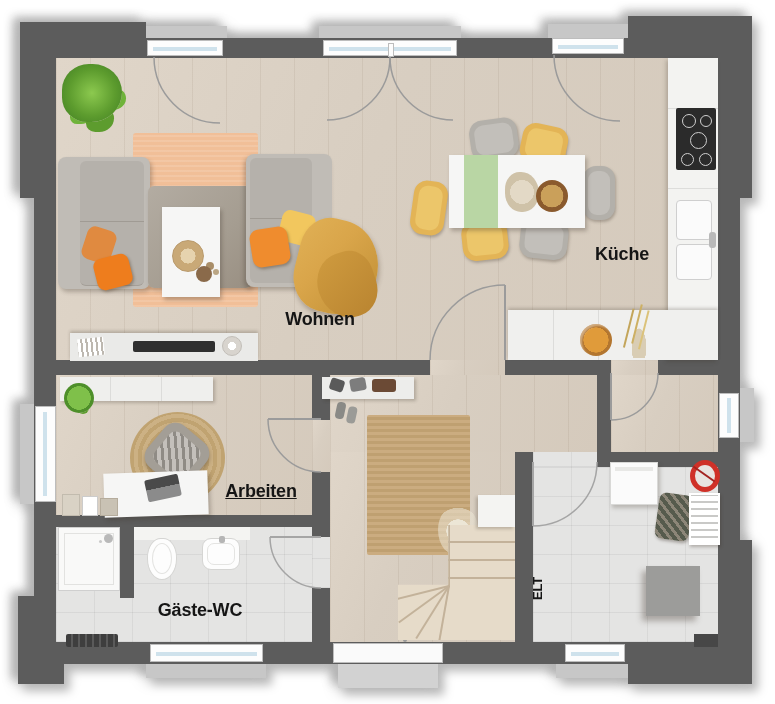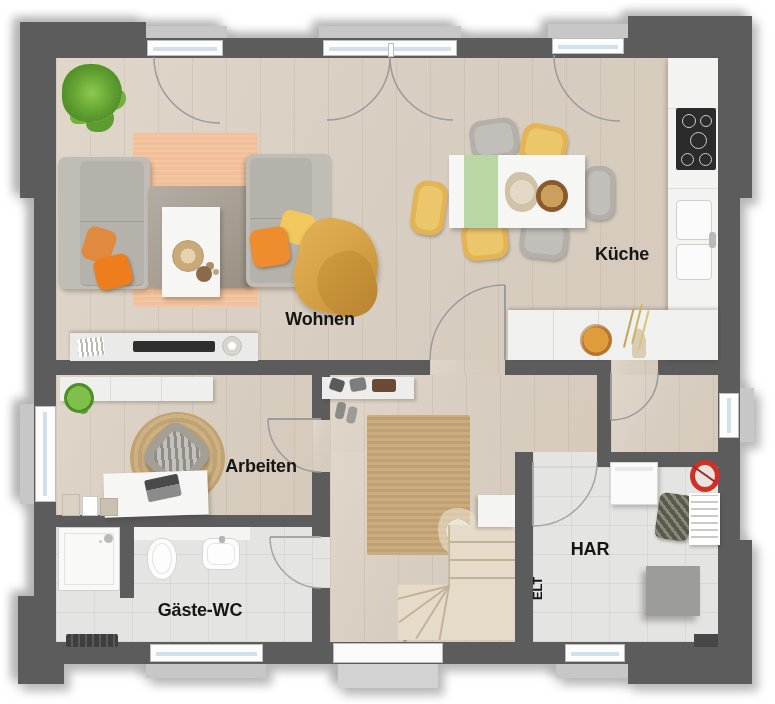--- a/index.html
+++ b/index.html
@@ -238,18 +238,17 @@
     <path d="M 321 588 A 51 51 0 0 1 270 537" stroke="#a5a5a5" stroke-width="1.5"></path>
     <path d="M 321 537 L 270 537" stroke="#a5a5a5" stroke-width="2"></path>
     <path d="M 611 420 A 47 47 0 0 0 658 373" stroke="#9b9b9b" stroke-width="1.5"></path>
     <path d="M 611 373 L 611 420" stroke="#9b9b9b" stroke-width="2"></path>
     <path d="M 533 526 A 64 64 0 0 0 597 462" stroke="#a5a5a5" stroke-width="1.5"></path>
     <path d="M 533 462 L 533 526" stroke="#a5a5a5" stroke-width="2"></path>
   </svg>
 
   <div class="lbl" style="left:320px;top:309px;">Wohnen</div>
   <div class="lbl" style="left:622px;top:244px;">Küche</div>
-  <div class="lbl" style="left:261px;top:456px;">Arbeiten</div>
+  <div class="lbl" style="left:261px;top:481px;text-decoration:underline;">Arbeiten</div>
   <div class="lbl" style="left:200px;top:600px;">Gäste-WC</div>
-  <div class="lbl" style="left:590px;top:539px;">HAR</div>
   <div class="lbl" style="left:537px;top:581px;width:40px;font-size:13px;transform:translateX(-50%) rotate(-90deg);">ELT</div>
 
 </div>
 
 </body></html>

